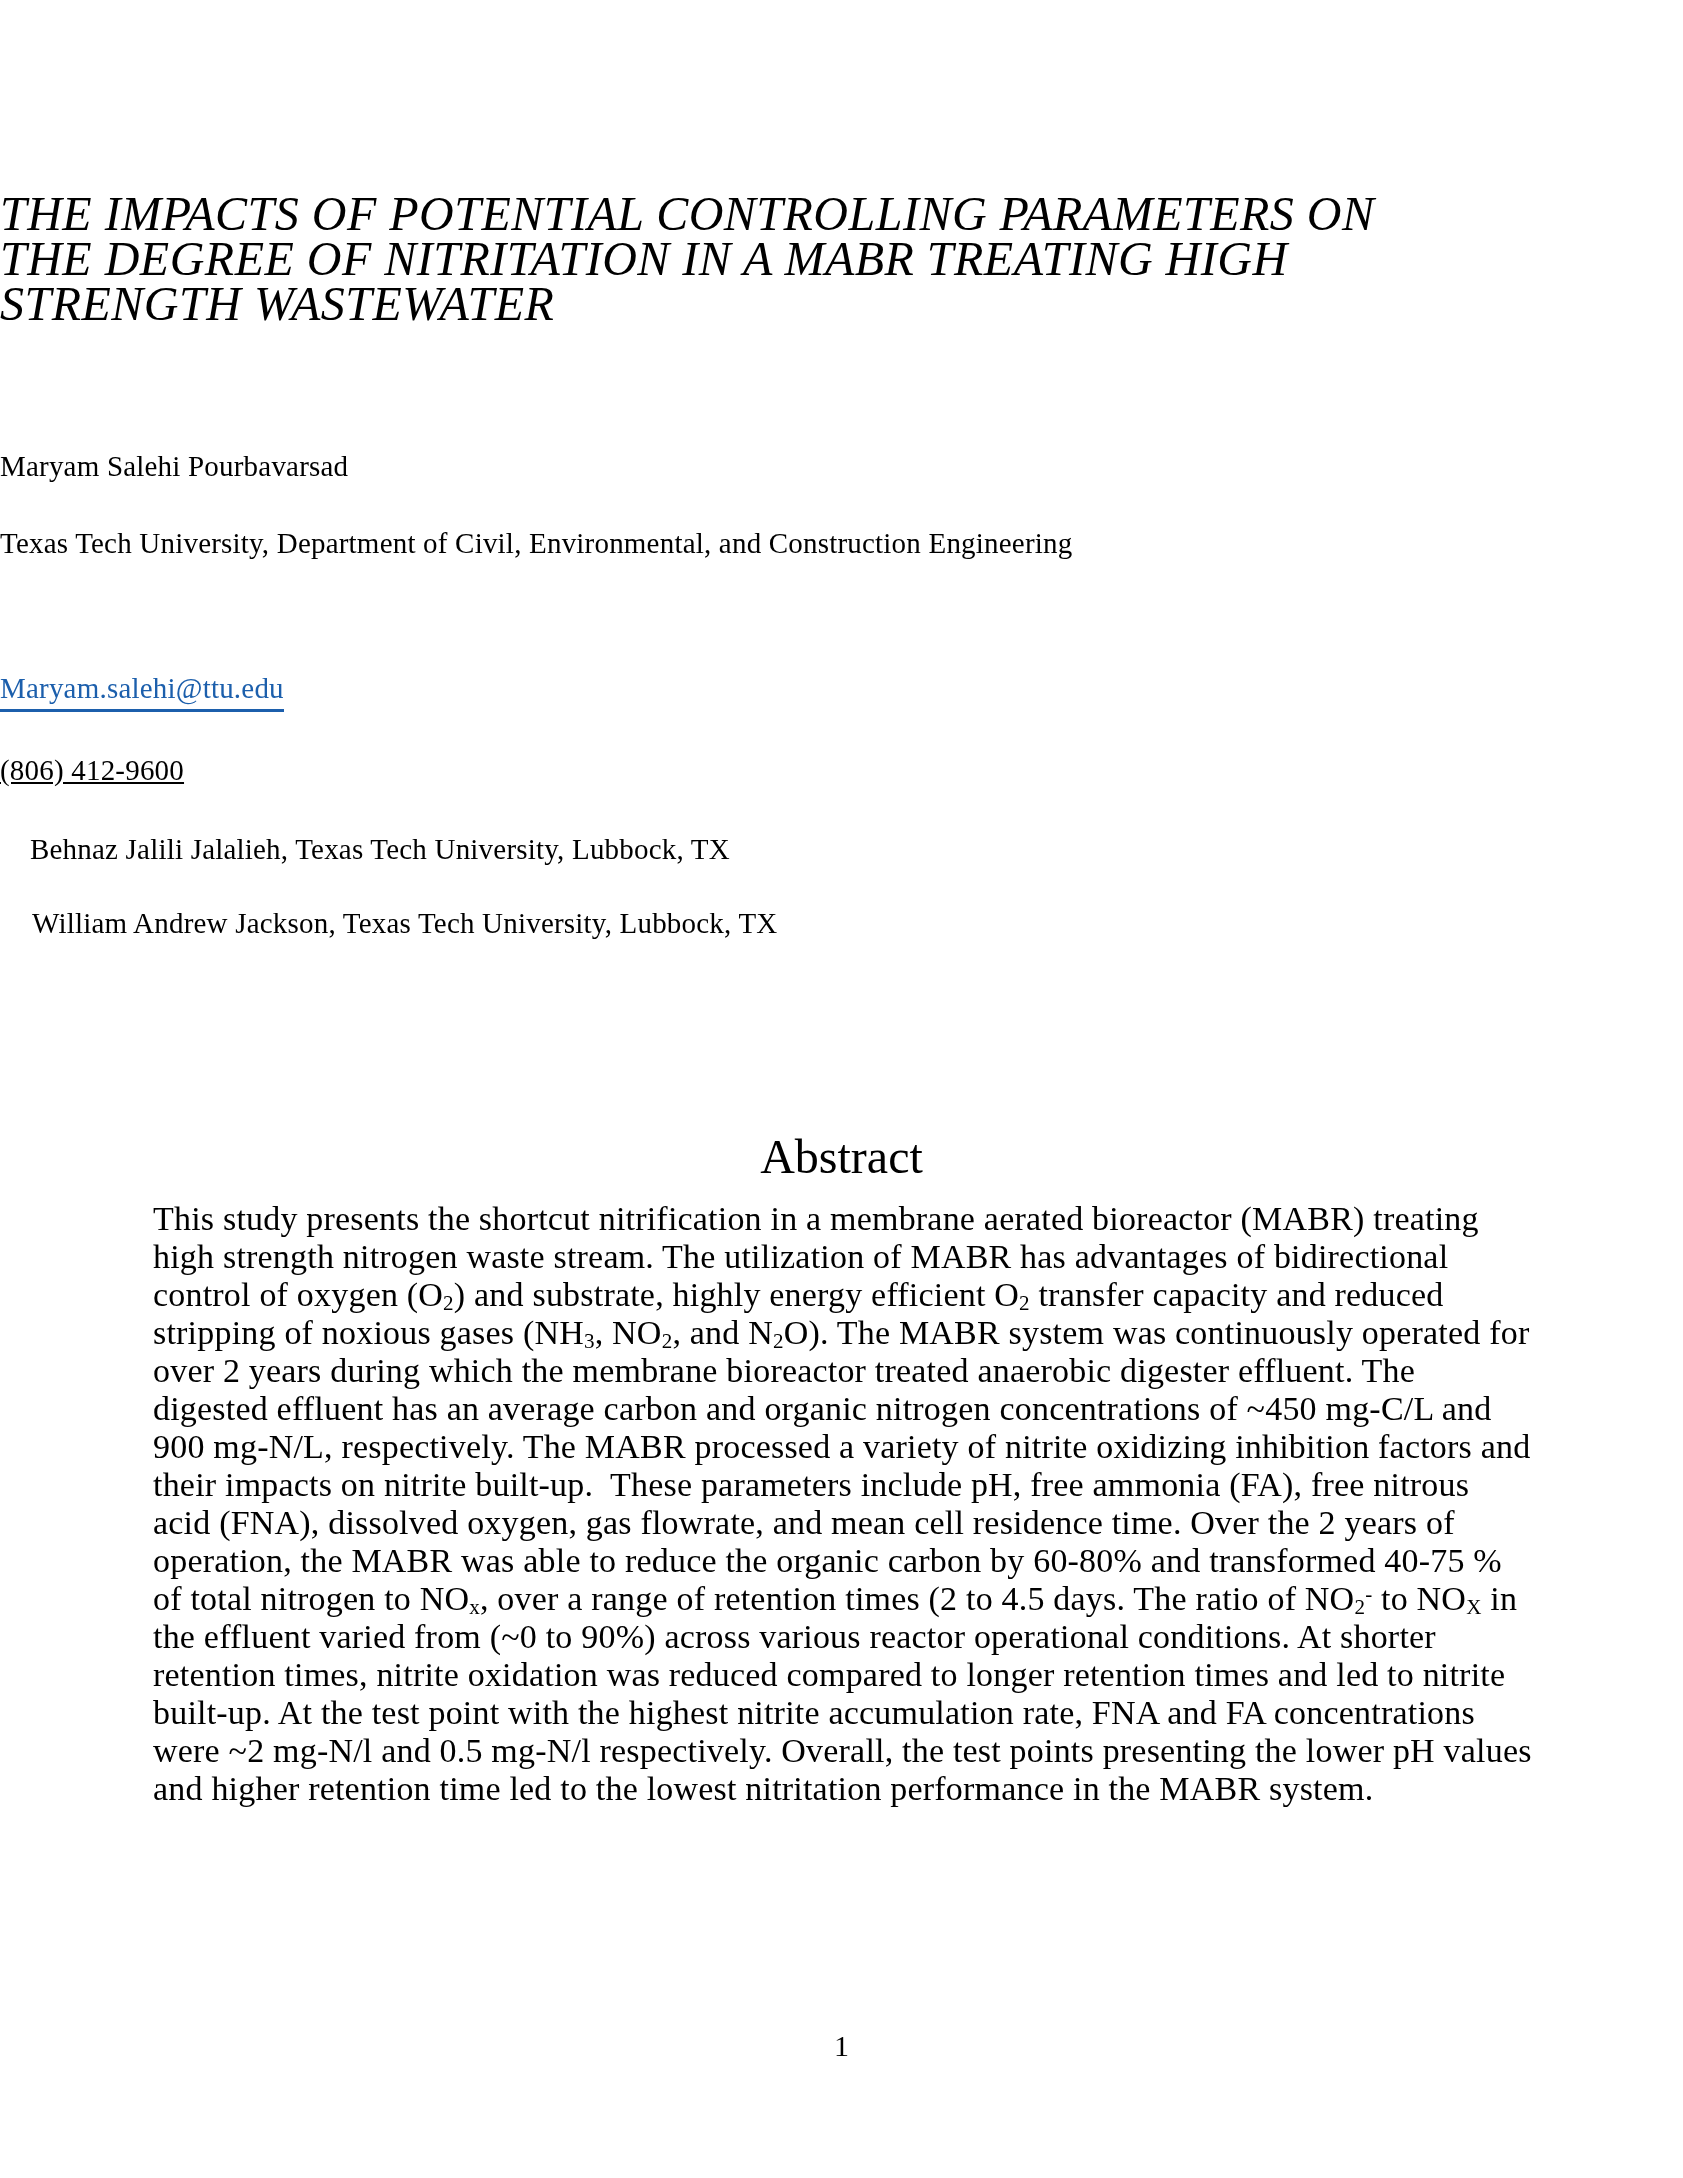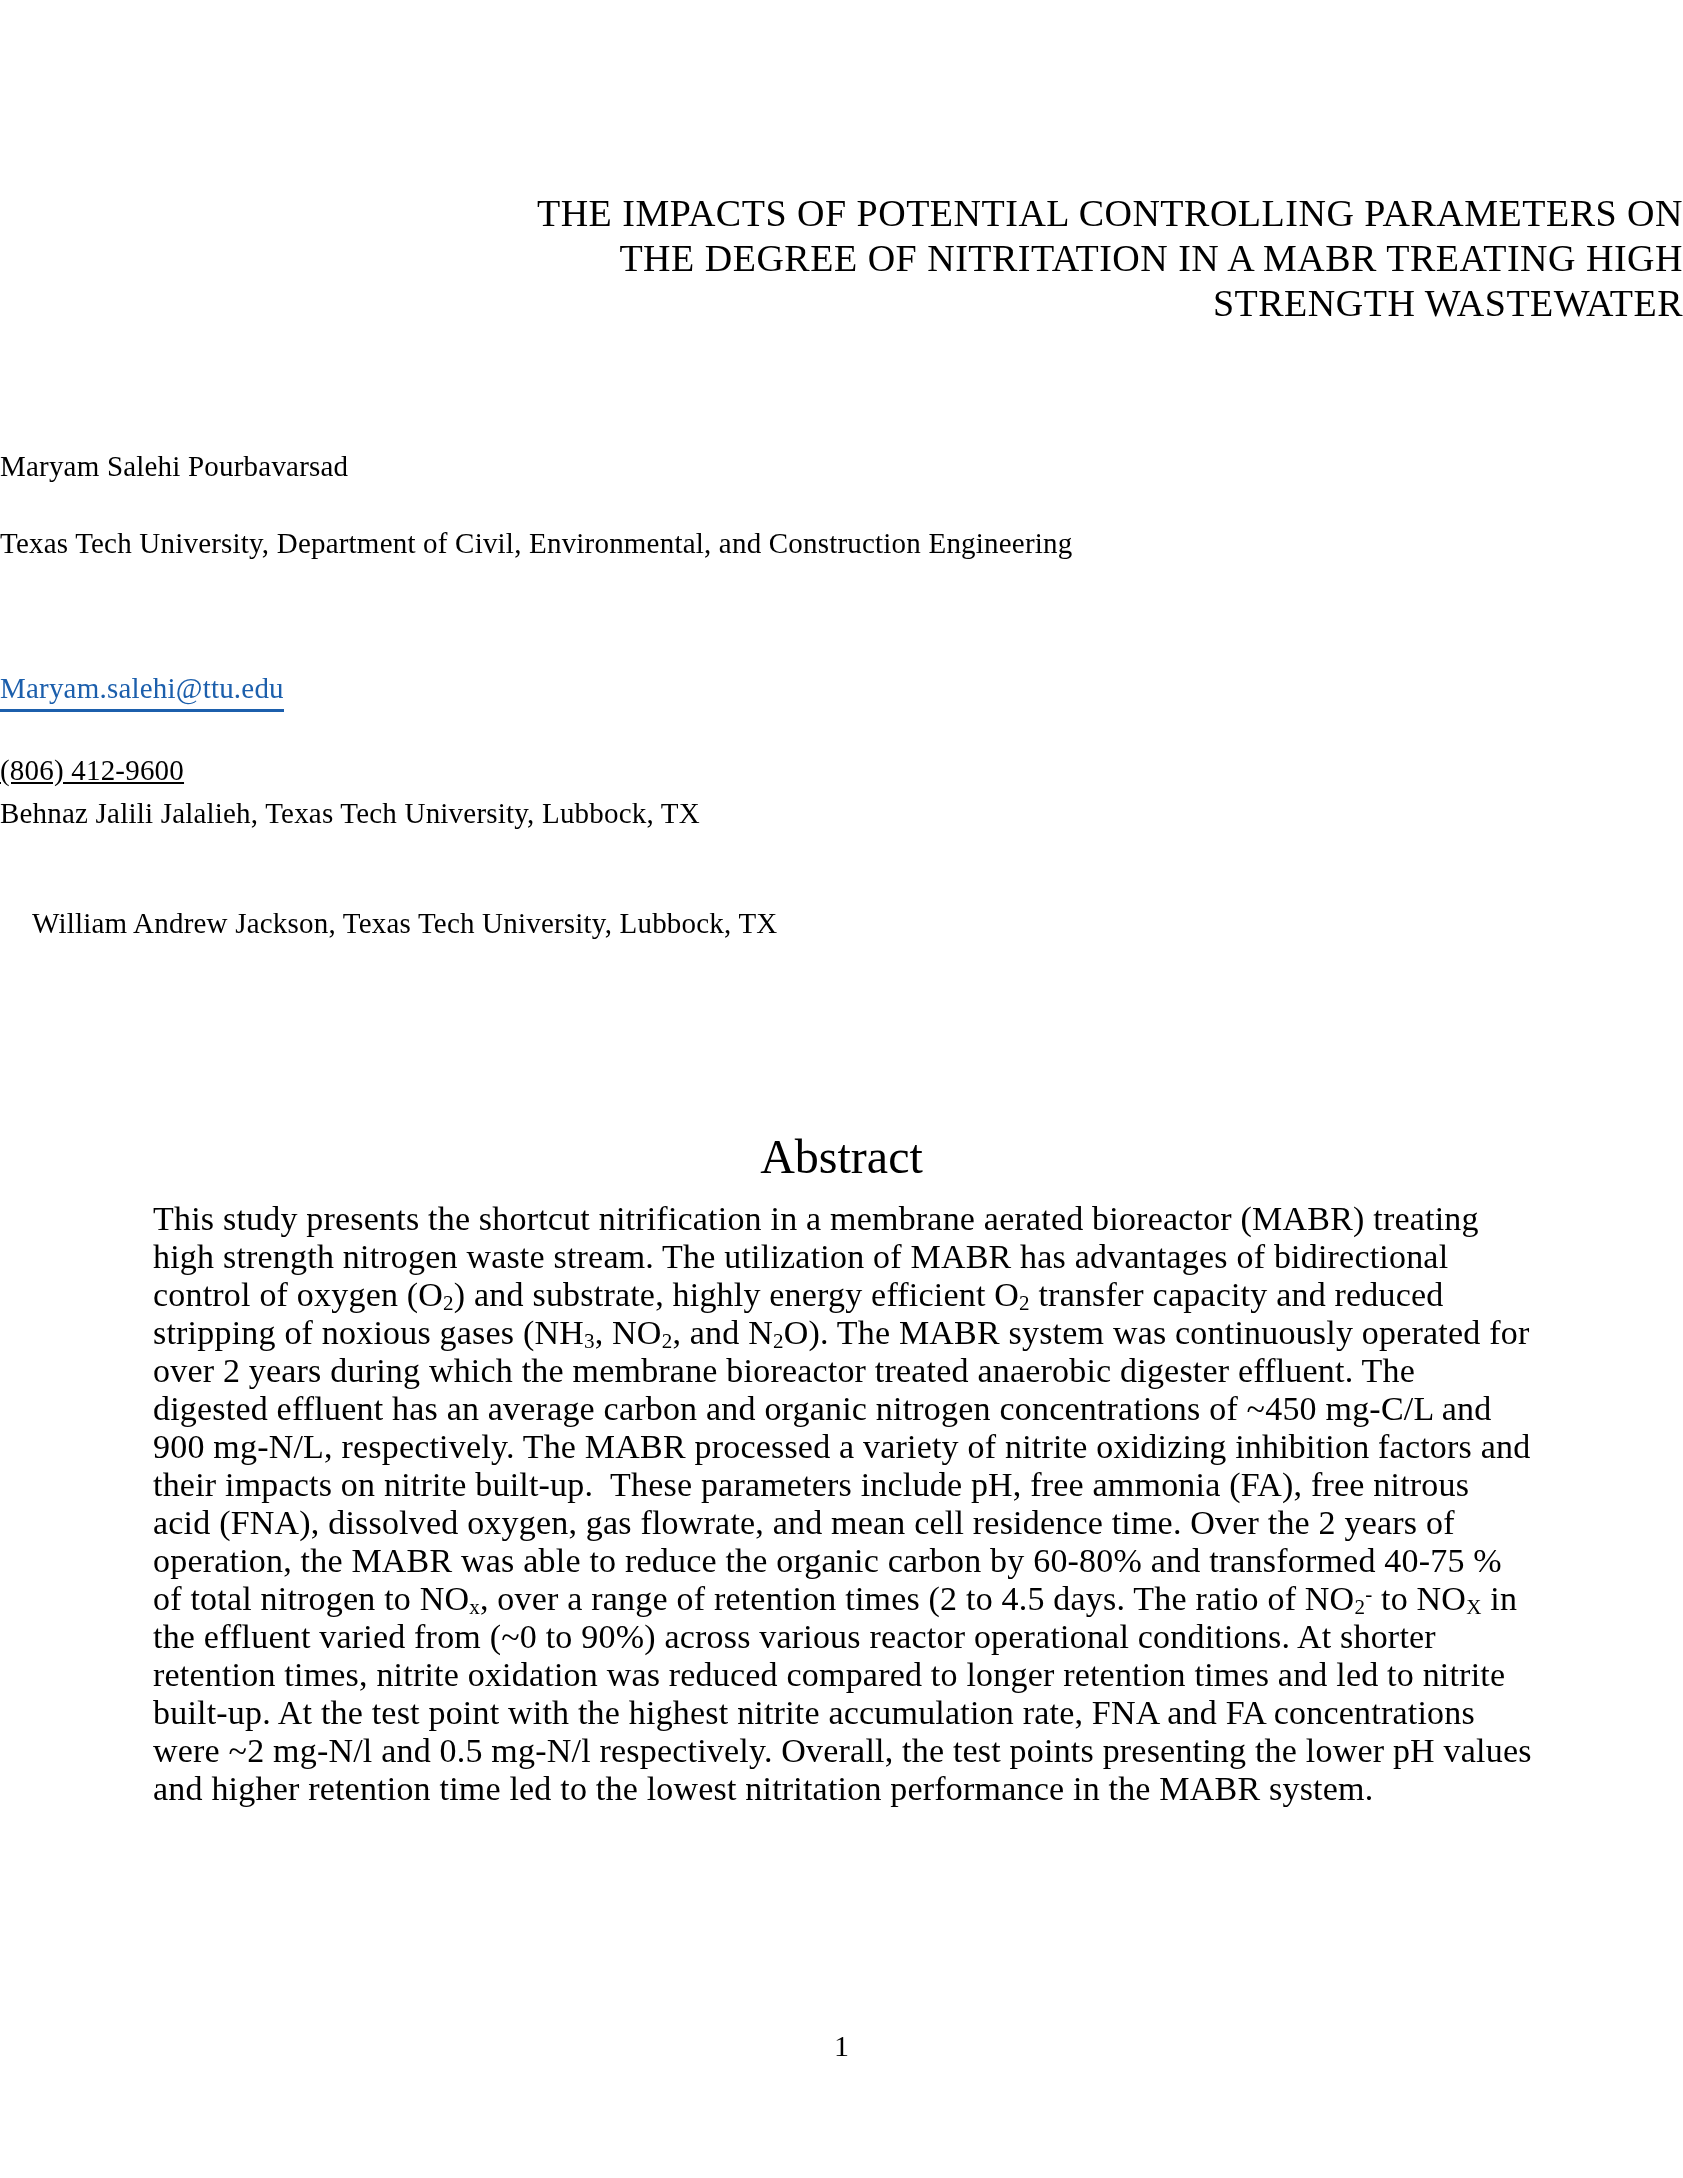--- a/index.html
+++ b/index.html
@@ -14,39 +14,40 @@
     background: #ffffff;
     font-family: "Liberation Serif", "DejaVu Serif", serif;
     color: #000000;
     overflow: hidden;
   }
   .paper-title {
     position: absolute;
     top: 191px;
     left: 0;
     right: 0;
-    text-align: right;
-    font-size: 38px;
+    text-align: left;
+    font-size: 48px;
     line-height: 45px;
     letter-spacing: 0.5px;
+    font-style: italic;
   }
   .center-line {
     position: absolute;
     left: 0;
     right: 0;
     font-size: 29px;
     line-height: 38px;
     letter-spacing: 0.2px;
   }
   .author-name     { top: 447px; }
   .affiliation     { top: 524px; }
   .address         { top: 597px; }
   .email-line      { top: 669px; }
   .phone           { top: 751px; text-decoration: underline; }
-  .coauthor-1      { top: 794px; }
+  .coauthor-1      { top: 830px; padding-left: 30px; }
   .coauthor-2      { top: 904px; padding-left: 32px; }
   .email-link {
     color: var(--link-blue, #1c5fac);
     text-decoration: none;
     border-bottom: 3px solid var(--link-blue, #1c5fac);
     padding-bottom: 2px;
     cursor: pointer;
     display: inline-block;
   }
   .abstract-heading {

